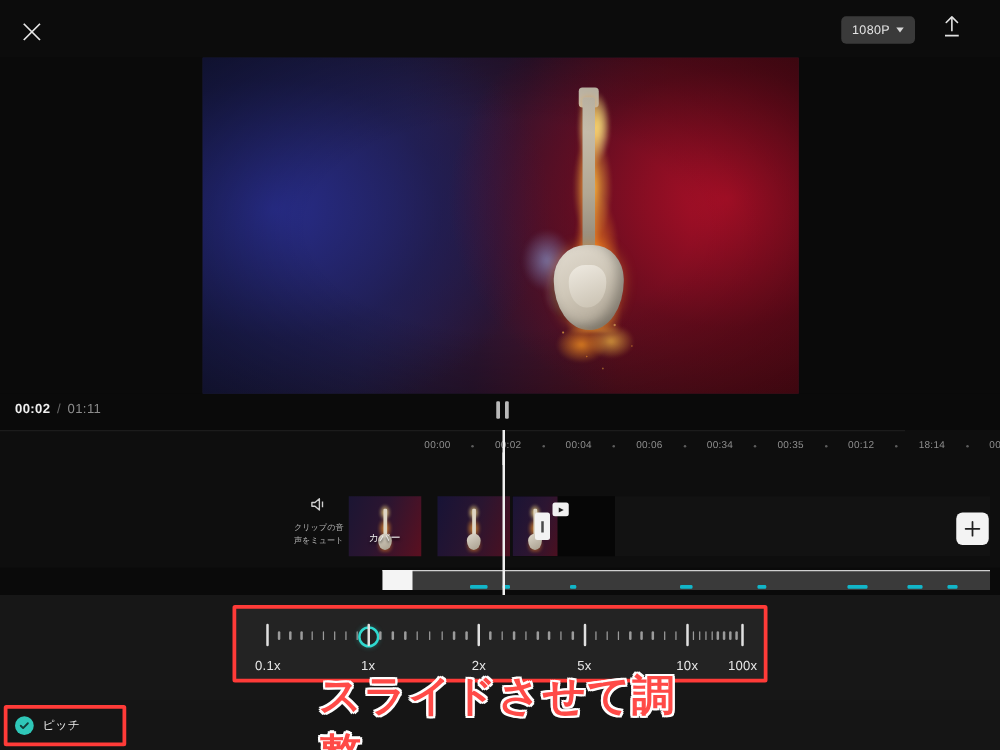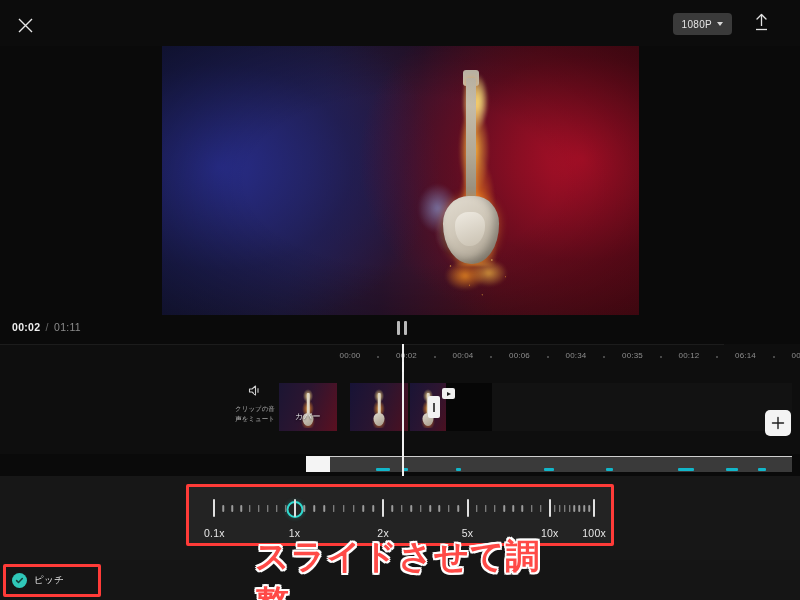--- a/index.html
+++ b/index.html
@@ -151,21 +151,21 @@
   }
   .tick{
     position:absolute; top:6px; font-size:8px; color:#8e8e8e; letter-spacing:.2px;
     transform:translateX(-50%); white-space:nowrap;
   }
   .dot{
     position:absolute; top:11px; width:2px; height:2px; background:#5d5d5d; border-radius:50%;
     transform:translateX(-50%);
   }
   #track-row{
-    position:absolute; left:0; top:8px; width:800px; height:88px;
+    position:absolute; left:0; top:22px; width:800px; height:88px;
   }
   #mute-btn{
     position:absolute; left:226px; top:31px; width:58px; height:48px;
     display:flex; flex-direction:column; align-items:center; gap:3px; cursor:pointer;
   }
   #mute-label{
     font-size:6.5px; color:#b4b4b4; line-height:1.5; text-align:center; width:56px;
   }
   .clip{
     position:absolute; top:31px; height:48px; overflow:hidden;
@@ -370,21 +370,21 @@
       <div class="tick" style="left: 463px;">00:04</div>
       <div class="dot" style="left: 491.25px;"></div>
       <div class="tick" style="left: 519.5px;">00:06</div>
       <div class="dot" style="left: 547.75px;"></div>
       <div class="tick" style="left: 576px;">00:34</div>
       <div class="dot" style="left: 604.25px;"></div>
       <div class="tick" style="left: 632.5px;">00:35</div>
       <div class="dot" style="left: 660.75px;"></div>
       <div class="tick" style="left: 689px; text-align: center;">00:12</div>
       <div class="dot" style="left: 717.25px;"></div>
-      <div class="tick" style="left: 745.5px;">06:14</div>
+      <div class="tick" style="left: 745.5px;">18:14</div>
       <div class="dot" style="left: 773.75px;"></div>
       <div class="tick" style="left: 802px;">00:16</div>
     </div>
 
   <div id="track-row">
     <div id="mute-btn">
       <span>
         <svg width="15" height="13" viewBox="0 0 15 13">
           <path d="M1.5 5 L4 5 L7.5 2 L7.5 11 L4 8 L1.5 8 Z" fill="none" stroke="#cfcfcf" stroke-width="1.1" stroke-linejoin="round"></path>
           <path d="M10 4.2 L10 8.8" stroke="#cfcfcf" stroke-width="1.1"></path>

